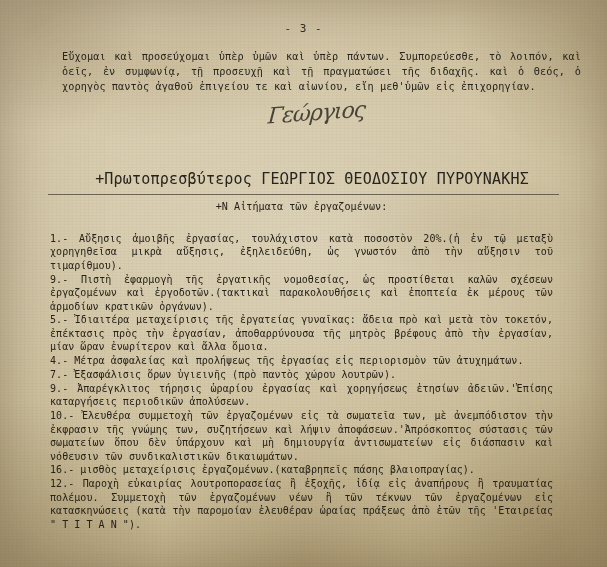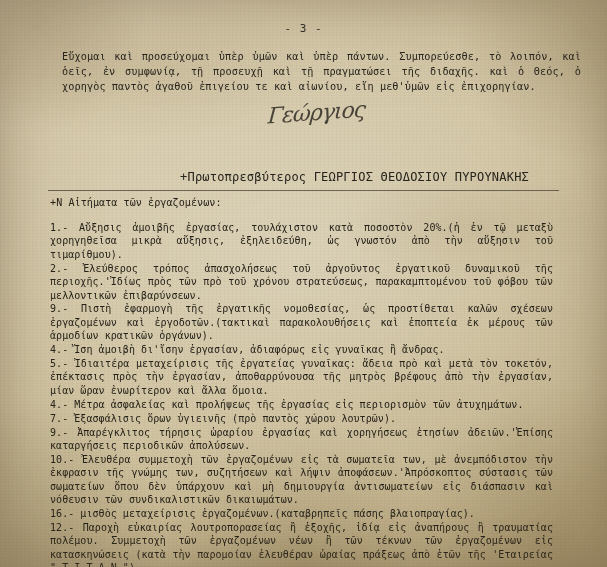--- a/index.html
+++ b/index.html
@@ -83,21 +83,21 @@
     font-size: 22px;
     color: #2a2620;
     transform: rotate(-4deg) skewX(-8deg);
     opacity: 0.82;
     letter-spacing: -1px;
     white-space: nowrap;
   }
   .sig-name {
     text-align: right;
     margin: 26px 78px 0 0;
-    font-size: 12px;
+    font-size: 15px;
     color: #27241d;
     letter-spacing: 0.2px;
   }
   .rule {
     height: 1px;
     background: #4a4238;
     margin: 6px 48px 0 48px;
     opacity: 0.75;
   }
   .list {
@@ -108,22 +108,23 @@
     line-height: 13.4px;
     color: #262219;
     text-align: justify;
     margin-bottom: 0.5px;
     letter-spacing: 0.05px;
   }
   .heading-item {
     font-size: 10.1px;
     line-height: 14px;
     color: #262219;
-    margin-bottom: 11px;
+    margin-bottom: 18px;
     letter-spacing: 0.05px;
+    text-align: center;
   }
   
   .vignette {
     position: absolute;
     inset: 0;
     z-index: 4;
     pointer-events: none;
     box-shadow: inset 0 0 46px rgba(90,72,44,0.32), inset 0 0 110px rgba(100,80,50,0.18);
   }
 </style>
@@ -141,23 +142,21 @@
       <div class="signature">Γεώργιος</div>
     </div>
 
     <div class="sig-name">+Πρωτοπρεσβύτερος ΓΕΩΡΓΙΟΣ ΘΕΟΔΟΣΙΟΥ ΠΥΡΟΥΝΑΚΗΣ</div>
 
     <div class="rule"></div>
 
     <div class="list">
       <div class="heading-item">+Ν Αἰτήματα τῶν ἐργαζομένων:</div>
       <div class="item">1.- Αὔξησις ἀμοιβῆς ἐργασίας, τουλάχιστον κατὰ ποσοστὸν 20%.(ἡ ἐν τῷ μεταξὺ χορηγηθεῖσα μικρὰ αὔξησις, ἐξηλειδεύθη, ὡς γνωστόν ἀπὸ τὴν αὔξησιν τοῦ τιμαρίθμου).</div>
-      <div class="item">2.- Ἐλεύθερος τρόπος ἀπασχολήσεως τοῦ ἀργοῦντος ἐργατικοῦ δυναμικοῦ τῆς περιοχῆς.'Ἰδίως πρὸς τῶν πρὸ τοῦ χρόνου στρατεύσεως, παρακαμπτομένου τοῦ φόβου τῶν μελλοντικῶν ἐπιβαρύνσεων.</div>
       <div class="item">9.- Πιστὴ ἐφαρμογὴ τῆς ἐργατικῆς νομοθεσίας, ὡς προστίθεται καλῶν σχέσεων ἐργαζομένων καὶ ἐργοδοτῶν.(τακτικαὶ παρακολουθήσεις καὶ ἐποπτεία ἐκ μέρους τῶν ἁρμοδίων κρατικῶν ὀργάνων).</div>
-      <div class="item">4.- Ἴση ἀμοιβὴ δι'ἴσην ἐργασίαν, ἀδιαφόρως εἰς γυναῖκας ἢ ἄνδρας.</div>
       <div class="item">5.- Ἰδιαιτέρα μεταχείρισις τῆς ἐργατείας γυναῖκας: ἄδεια πρὸ καὶ μετὰ τὸν τοκετόν, ἐπέκτασις πρὸς τὴν ἐργασίαν, ἀποθαρρύνουσα τῆς μητρὸς βρέφους ἀπὸ τὴν ἐργασίαν, μίαν ὥραν ἐνωρίτερον καὶ ἄλλα ὅμοια.</div>
       <div class="item">4.- Μέτρα ἀσφαλείας καὶ προλήψεως τῆς ἐργασίας εἰς περιορισμὸν τῶν ἀτυχημάτων.</div>
       <div class="item">7.- Ἐξασφάλισις ὅρων ὑγιεινῆς (πρὸ παντὸς χώρου λουτρῶν).</div>
       <div class="item">9.- Ἀπαρέγκλιτος τήρησις ὡραρίου ἐργασίας καὶ χορηγήσεως ἐτησίων ἀδειῶν.'Ἐπίσης καταργήσεις περιοδικῶν ἀπολύσεων.</div>
       <div class="item">10.- Ἐλευθέρα συμμετοχὴ τῶν ἐργαζομένων εἰς τὰ σωματεῖα των, μὲ ἀνεμπόδιστον τὴν ἐκφρασιν τῆς γνώμης των, συζητήσεων καὶ λήψιν ἀποφάσεων.'Ἀπρόσκοπτος σύστασις τῶν σωματείων ὅπου δὲν ὑπάρχουν καὶ μὴ δημιουργία ἀντισωματείων εἰς διάσπασιν καὶ νόθευσιν τῶν συνδικαλιστικῶν δικαιωμάτων.</div>
       <div class="item">16.- μισθὸς μεταχείρισις ἐργαζομένων.(καταβρηπεῖς πάσης βλαιοπραγίας).</div>
       <div class="item">12.- Παροχὴ εὐκαιρίας λουτροπορασείας ἢ ἐξοχῆς, ἰδίᾳ εἰς ἀναπήρους ἢ τραυματίας πολέμου. Συμμετοχὴ τῶν ἐργαζομένων νέων ἢ τῶν τέκνων τῶν ἐργαζομένων εἰς κατασκηνώσεις (κατὰ τὴν παρομοίαν ἐλευθέραν ὡραίας πράξεως ἀπὸ ἐτῶν τῆς 'Εταιρείας " Τ Ι Τ Α Ν ").</div>
 
     </div>
 

